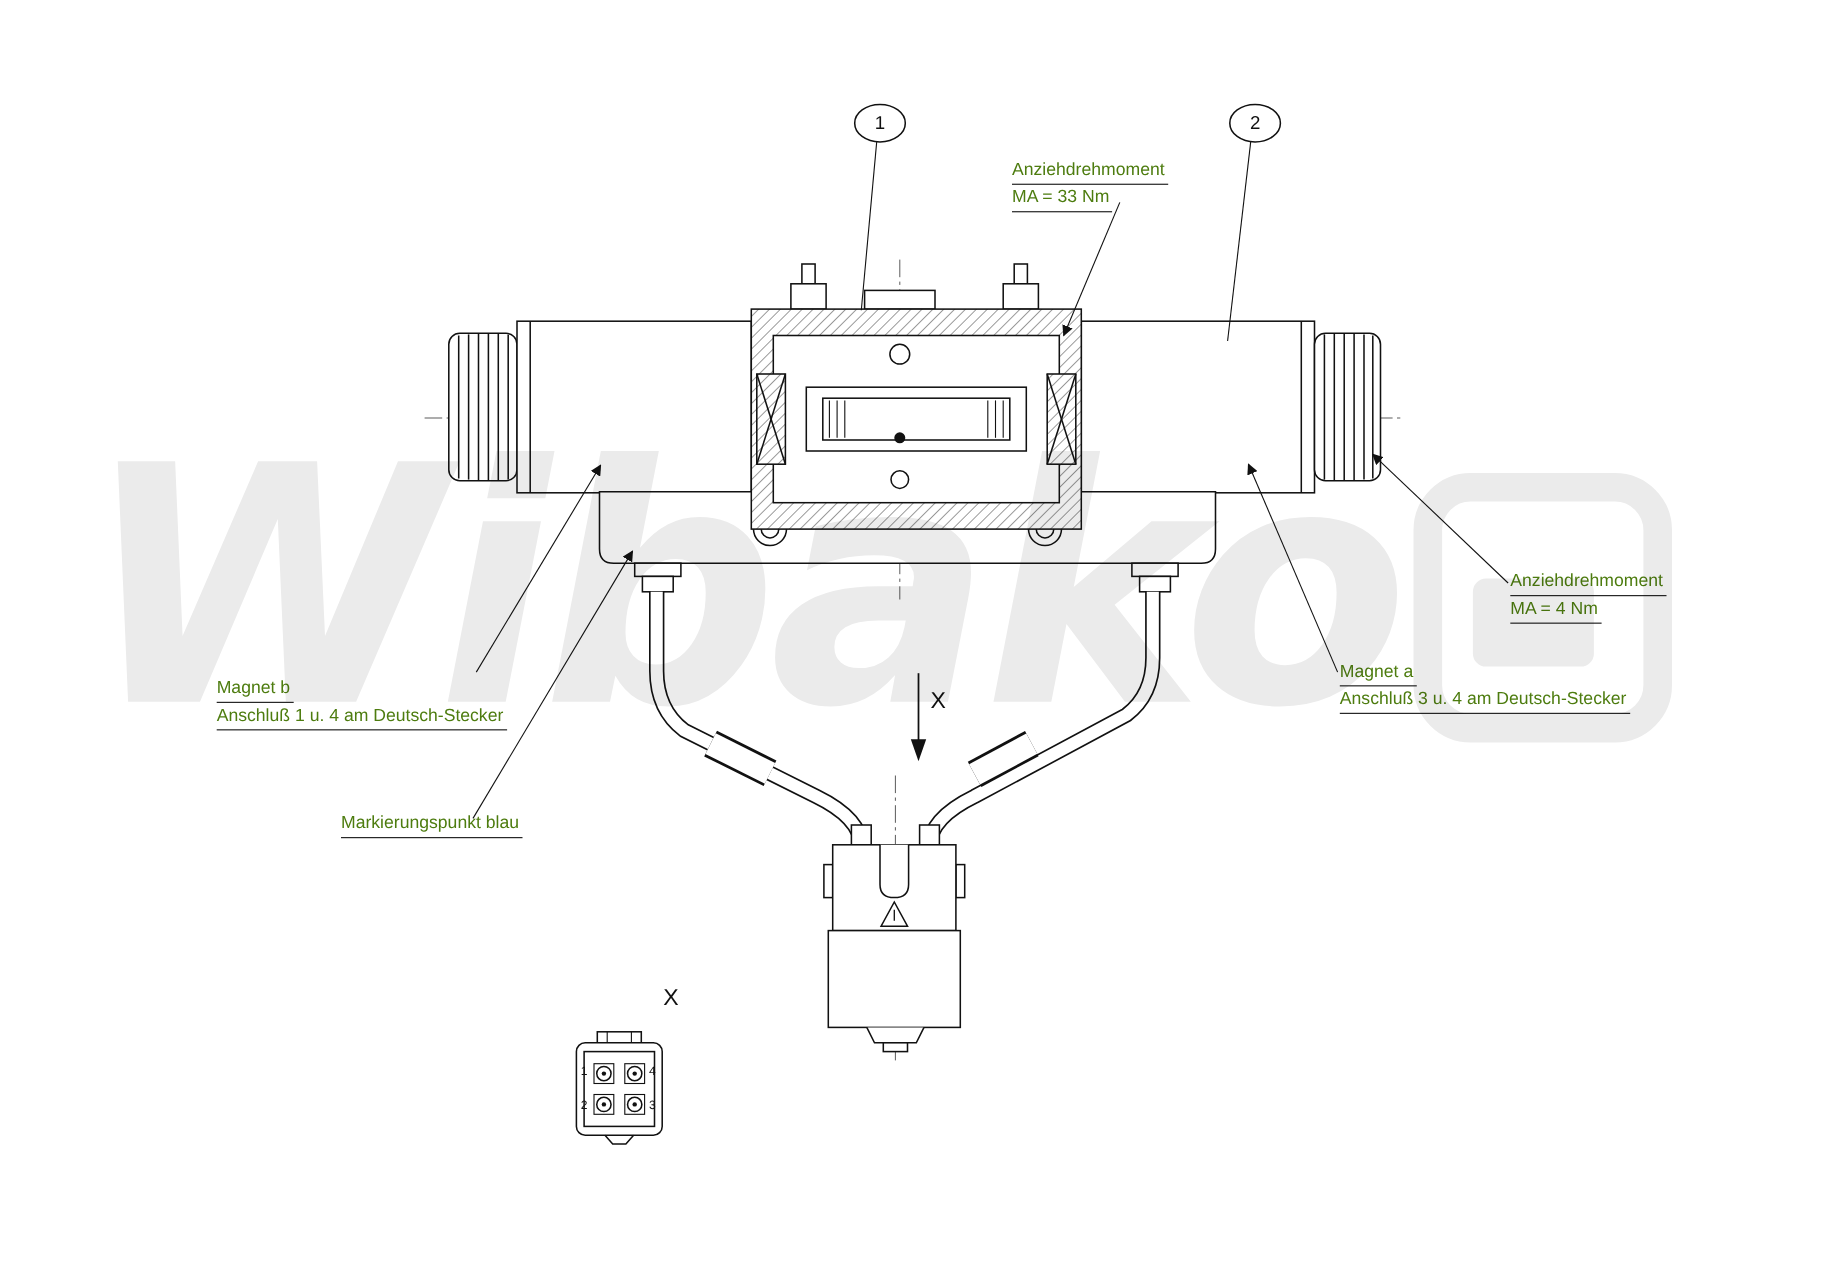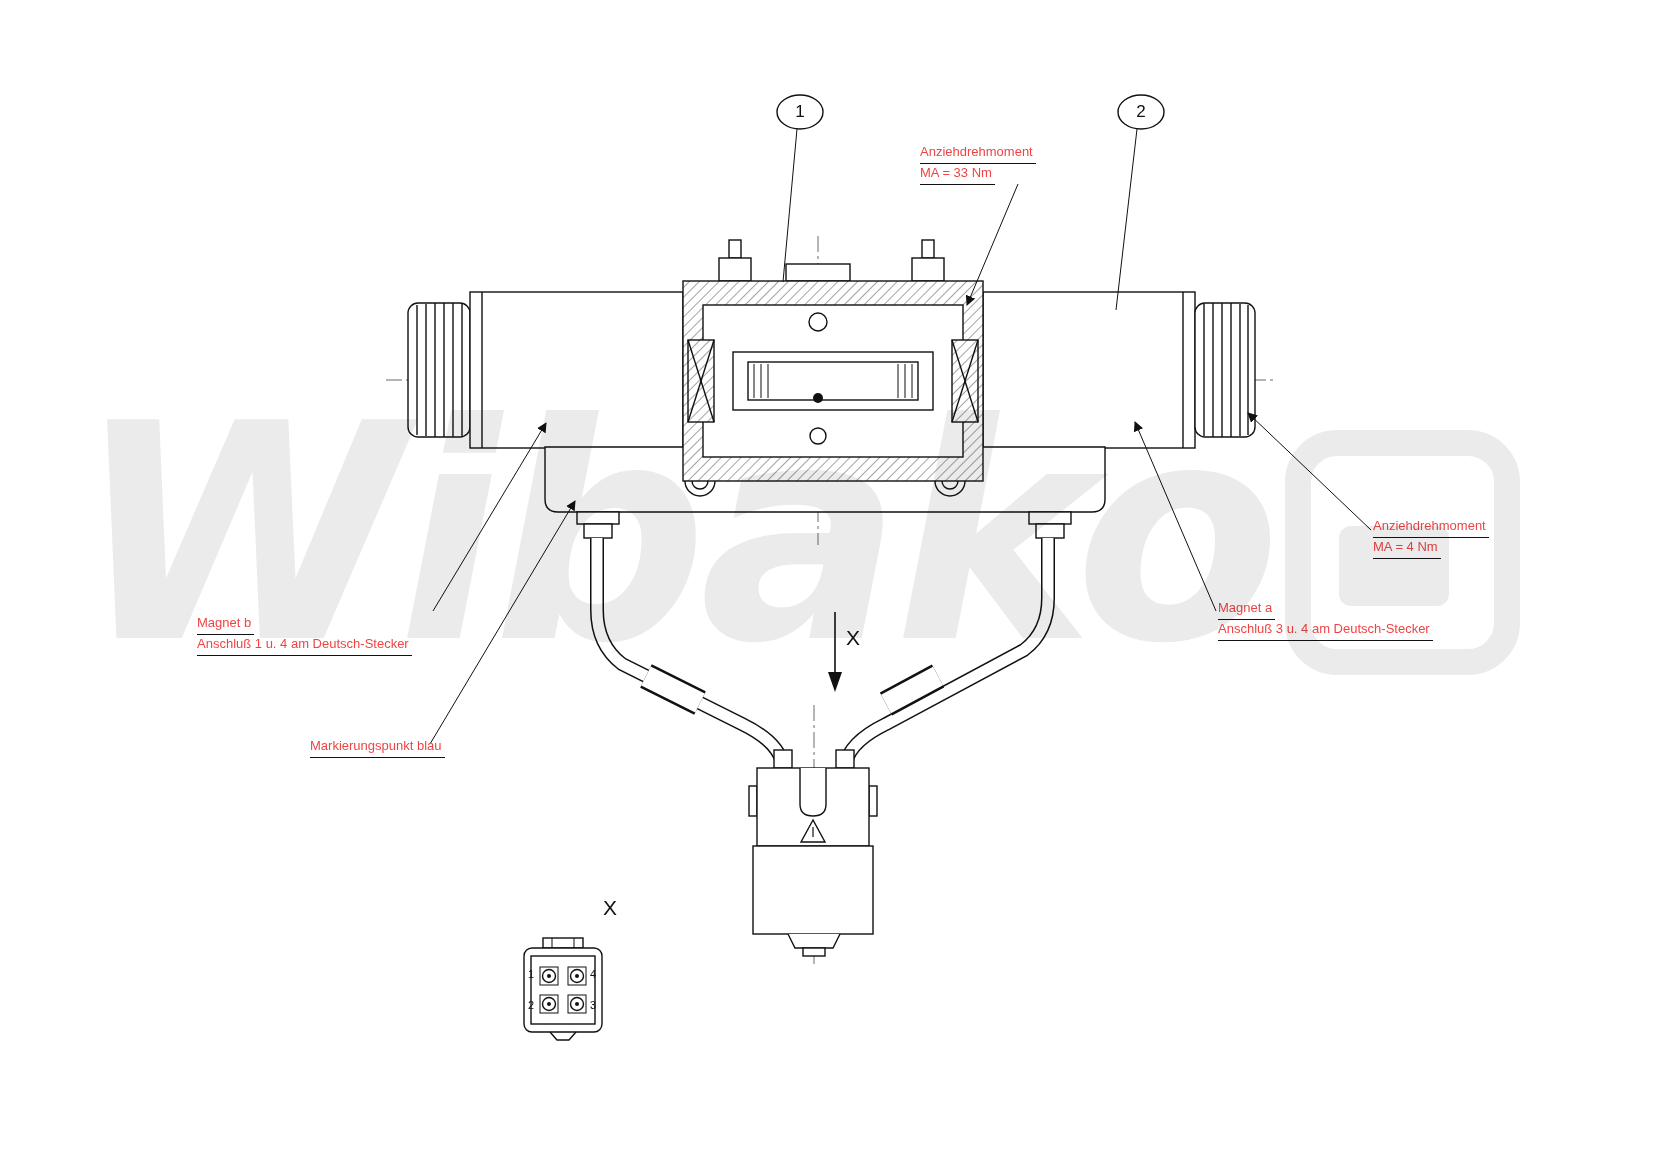--- a/index.html
+++ b/index.html
@@ -3,21 +3,21 @@
 <meta charset="utf-8">
 <style>
   * { margin:0; padding:0; box-sizing:border-box; }
   html,body { background:#fff; }
   body {
     width:1656px; height:1171px; position:relative; overflow:hidden;
     font-family:"Liberation Sans", sans-serif; color:#111;
   }
   .stage { position:absolute; inset:0; }
   svg.drawing { position:absolute; left:0; top:0; z-index:1; }
-  .lbl { position:absolute; z-index:3; font-size:13px; line-height:1.45; color:#ef4444; }
+  .lbl { position:absolute; z-index:3; font-size:16px; line-height:1.45; color:#4d7c0f; }
   .lbl span { display:block; width:max-content; border-bottom:1px solid #111; padding:0 3px 1px 0; }
   .xlbl { position:absolute; z-index:3; font-size:21px; color:#111; }
   .balloon-num { position:absolute; z-index:3; font-size:17px; transform:translate(-50%,-50%); }
   .pin { position:absolute; z-index:3; font-size:11px; }
   .watermark {
     position:absolute; z-index:4; left:75px; top:360px;
     font-family:"DejaVu Sans", sans-serif; font-weight:bold; font-style:italic;
     font-size:300px; letter-spacing:-8px; color:#ebebeb;
     mix-blend-mode:multiply; pointer-events:none; white-space:nowrap;
   }

